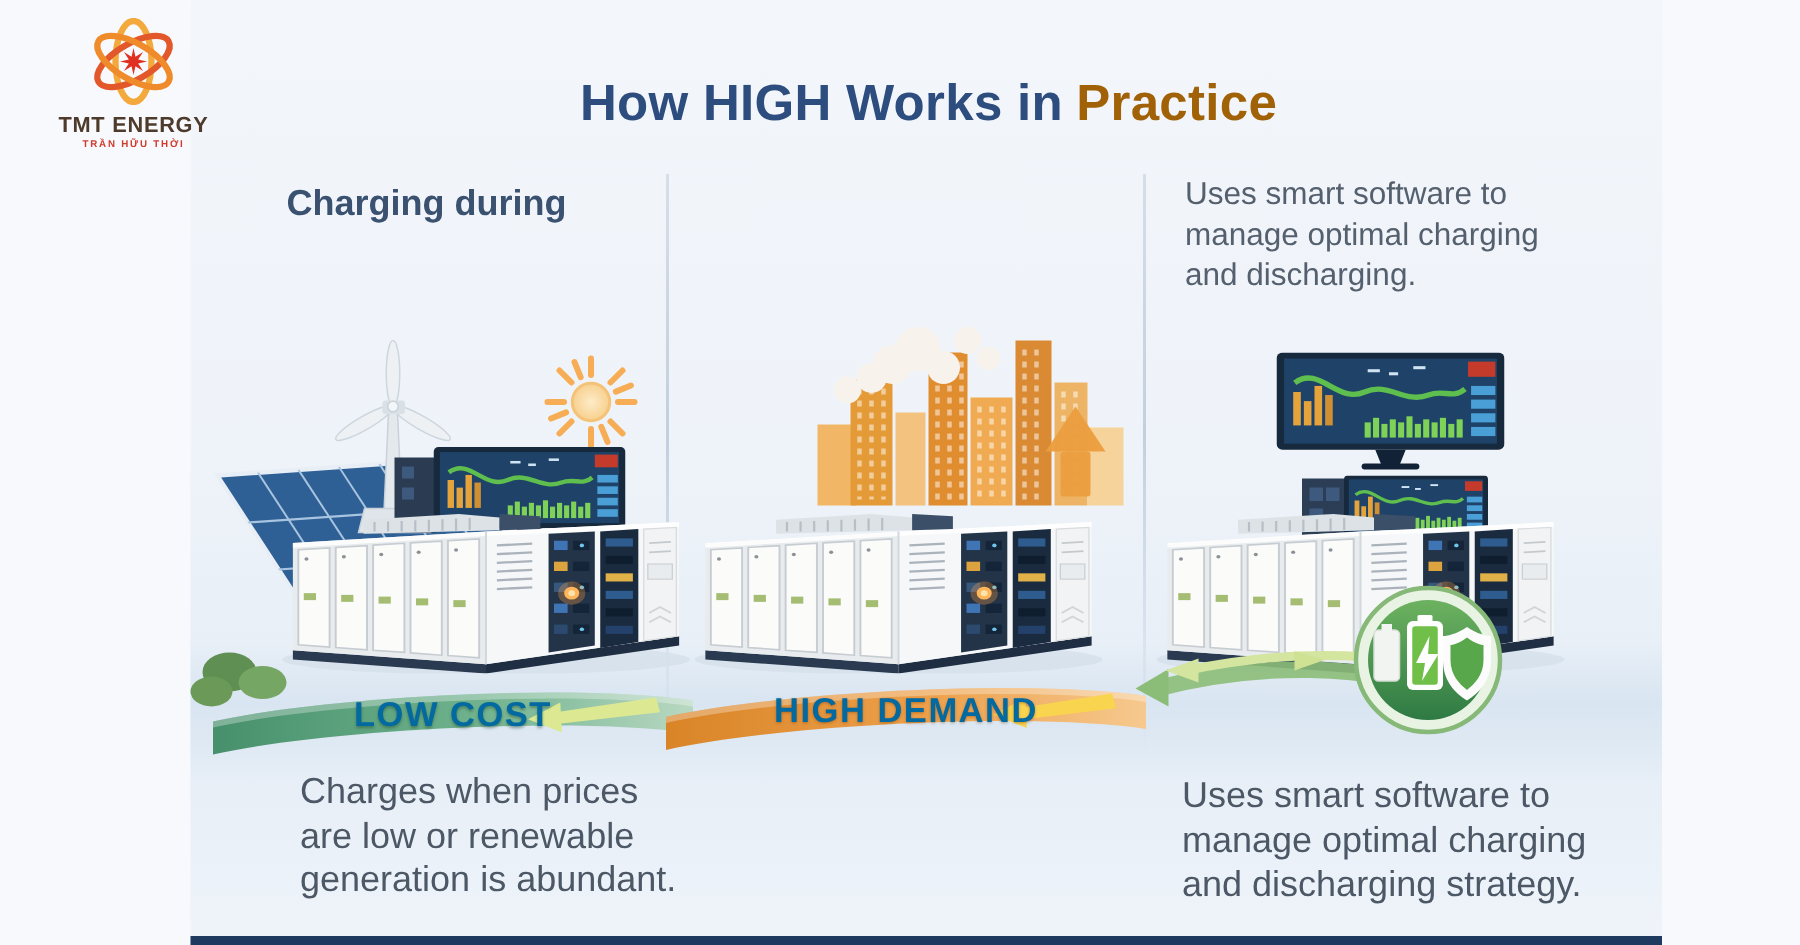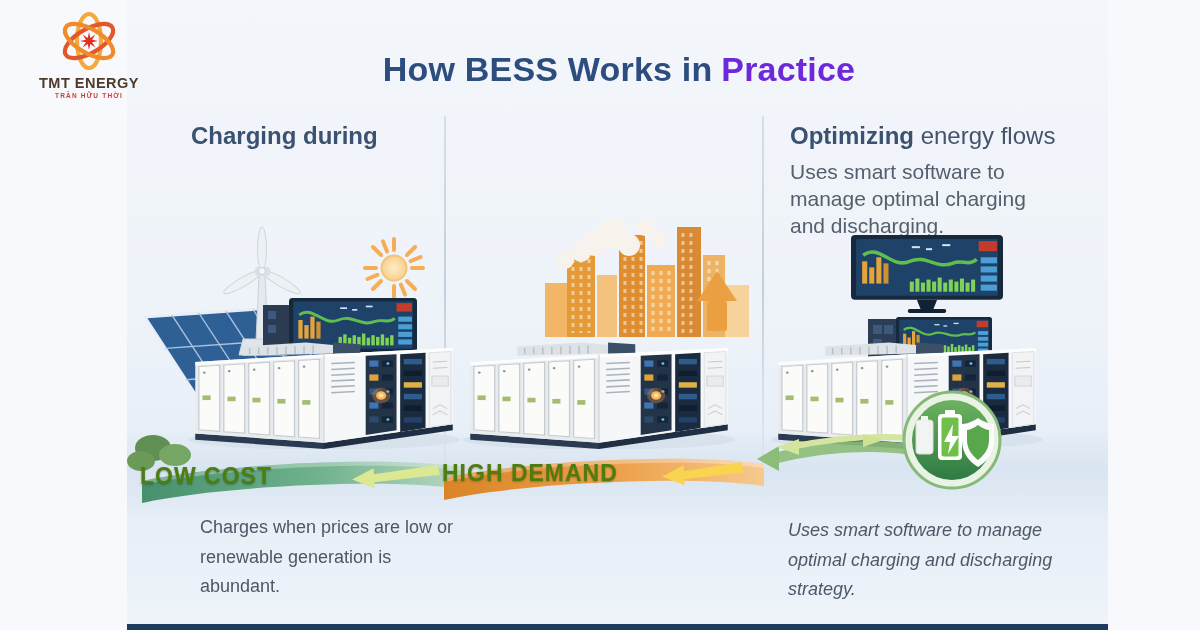--- a/index.html
+++ b/index.html
@@ -12,50 +12,50 @@
   .bottom-bar{position:absolute;left:127px;right:0;bottom:0;height:6px;background:#1e3a5f;}
 
   
   .brand{position:absolute;left:34px;top:12px;width:110px;text-align:center;}
   .brand-name{font-size:14.5px;font-weight:700;color:#4e3b2b;letter-spacing:.5px;margin-top:1px;}
   .brand-tagline{font-size:6.5px;font-weight:700;color:#d03b2e;letter-spacing:1.2px;margin-top:1px;}
 
   
   .title{position:absolute;left:130px;right:0;top:50px;text-align:center;
          font-size:34px;font-weight:700;color:#2c4d7e;letter-spacing:.2px;}
-  .title .accent{color:#6d28d9;margin-left:.26em;}
+  .title .accent{color:#a16207;margin-left:.26em;}
 
   .divider{position:absolute;top:116px;width:1.5px;height:388px;
            background:linear-gradient(180deg,#d6dee8 0%,#c3cfdd 45%,rgba(205,215,228,0) 100%);}
   #divider-1{left:444px;} #divider-2{left:762px;}
 
   .col{position:absolute;top:110px;height:520px;}
   #col1{left:143px;width:317px;} #col2{left:445px;width:317px;} #col3{left:763px;width:320px;}
 
   .col-heading{font-size:24px;line-height:33px;color:#3a5170;font-weight:600;}
   #col1 .col-heading{padding-left:48px;padding-top:9px;}
   #col2 .col-heading{padding-left:30px;padding-top:9px;}
   #col3 .col-heading{padding-left:27px;padding-top:9px;}
   .hd-rest{font-weight:400;color:#5a6a80;}
   .col-subtitle{padding-left:27px;margin-top:6px;width:272px;font-size:21px;line-height:27px;color:#55606e;}
 
   .illus{position:absolute;left:0;top:95px;width:318px;height:310px;overflow:visible;}
 
   .banner{position:absolute;left:-3px;top:340px;width:324px;height:56px;}
   .banner svg{position:absolute;left:0;top:0;overflow:visible;}
-  .banner-label{position:absolute;left:0;right:0;top:13px;text-align:left;
-                font-size:23px;font-weight:700;color:#4d7c0f;letter-spacing:1px;
+  .banner-label{position:absolute;left:0;right:0;top:13px;text-align:center;
+                font-size:23px;font-weight:700;color:#0369a1;letter-spacing:1px;
                 text-shadow:0 1px 2px rgba(30,70,45,.45);}
   #col2 .banner{top:337px;}
   #col2 .banner-label{text-shadow:0 1px 2px rgba(120,60,0,.45);}
 
-  .col-desc{position:absolute;top:403px;font-size:18px;line-height:29.5px;color:#4d5866;}
+  .col-desc{position:absolute;top:403px;font-size:24px;line-height:29.5px;color:#4d5866;}
   #col1 .col-desc{left:57px;width:262px;}
   #col2 .col-desc{left:43px;width:272px;top:406px;}
-  #col3 .col-desc{left:25px;width:278px;top:406px;font-style:italic;}
+  #col3 .col-desc{left:25px;width:278px;top:406px;}
 </style>
 </head>
 <body>
 
 <svg width="0" height="0" style="position:absolute">
   <defs>
     <linearGradient id="gradGreen" x1="0" y1="0" x2="1" y2="0">
       <stop offset="0" stop-color="#47906c"></stop>
         <stop offset=".55" stop-color="#6fb28d"></stop>
         <stop offset="1" stop-color="#b9d8c2"></stop>
@@ -214,21 +214,21 @@
         <ellipse rx="12" ry="27" stroke="#e2582a" transform="rotate(60)"></ellipse>
         <ellipse rx="12" ry="27" stroke="#ef8b2a" transform="rotate(-60)"></ellipse>
         <polygon transform="scale(1)" fill="#e03020" stroke="none" points="9,0 3.1,1.3 6.4,6.4 1.3,3.1 0,9 -1.3,3.1 -6.4,6.4 -3.1,1.3 -9,0 -3.1,-1.3 -6.4,-6.4 -1.3,-3.1 0,-9 1.3,-3.1 6.4,-6.4 3.1,-1.3"></polygon>
       </g>
     </svg>
     <div class="brand-name">TMT ENERGY</div>
     <div class="brand-tagline">TRẦN HỮU THỜI</div>
   </div>
 
   <div class="title">
-    <span>How BESS Works in</span><span class="accent">Practice</span>
+    <span>How HIGH Works in</span><span class="accent">Practice</span>
   </div>
 
   <div class="divider" id="divider-1"></div>
   <div class="divider" id="divider-2"></div>
 
   <div class="col" id="col1">
     <div class="col-heading">
       <div><span>Charging during</span></div>
     </div>
 
@@ -363,23 +363,20 @@
         <g transform="translate(248,27) rotate(-3)">
           <polygon points="-28,1 -6,-9 -6,-3 52,-9 54,1 -6,5 -6,11" fill="#f9d44e"></polygon>
         </g>
       </svg>
       <div class="banner-label">HIGH DEMAND</div>
     </div>
 
   </div>
 
   <div class="col" id="col3">
-    <div class="col-heading">
-      <div><span style="font-weight:700">Optimizing</span><span class="hd-rest" style="color:#44546a"> energy flows</span></div>
-    </div>
     <div class="col-subtitle">Uses smart software to manage optimal charging and discharging.</div>
 
     <svg class="illus" viewBox="0 0 318 310">
 
       <use href="#u-monitor" x="88" y="30" width="152" height="79"></use>
 
       <rect x="105" y="114" width="30" height="52" fill="#2c3e55"></rect>
       <rect x="110" y="120" width="9" height="9" fill="#3d5a7e"></rect>
         <rect x="121" y="120" width="9" height="9" fill="#3d5a7e"></rect>
       <rect x="110" y="134" width="9" height="9" fill="#3d5a7e"></rect>

